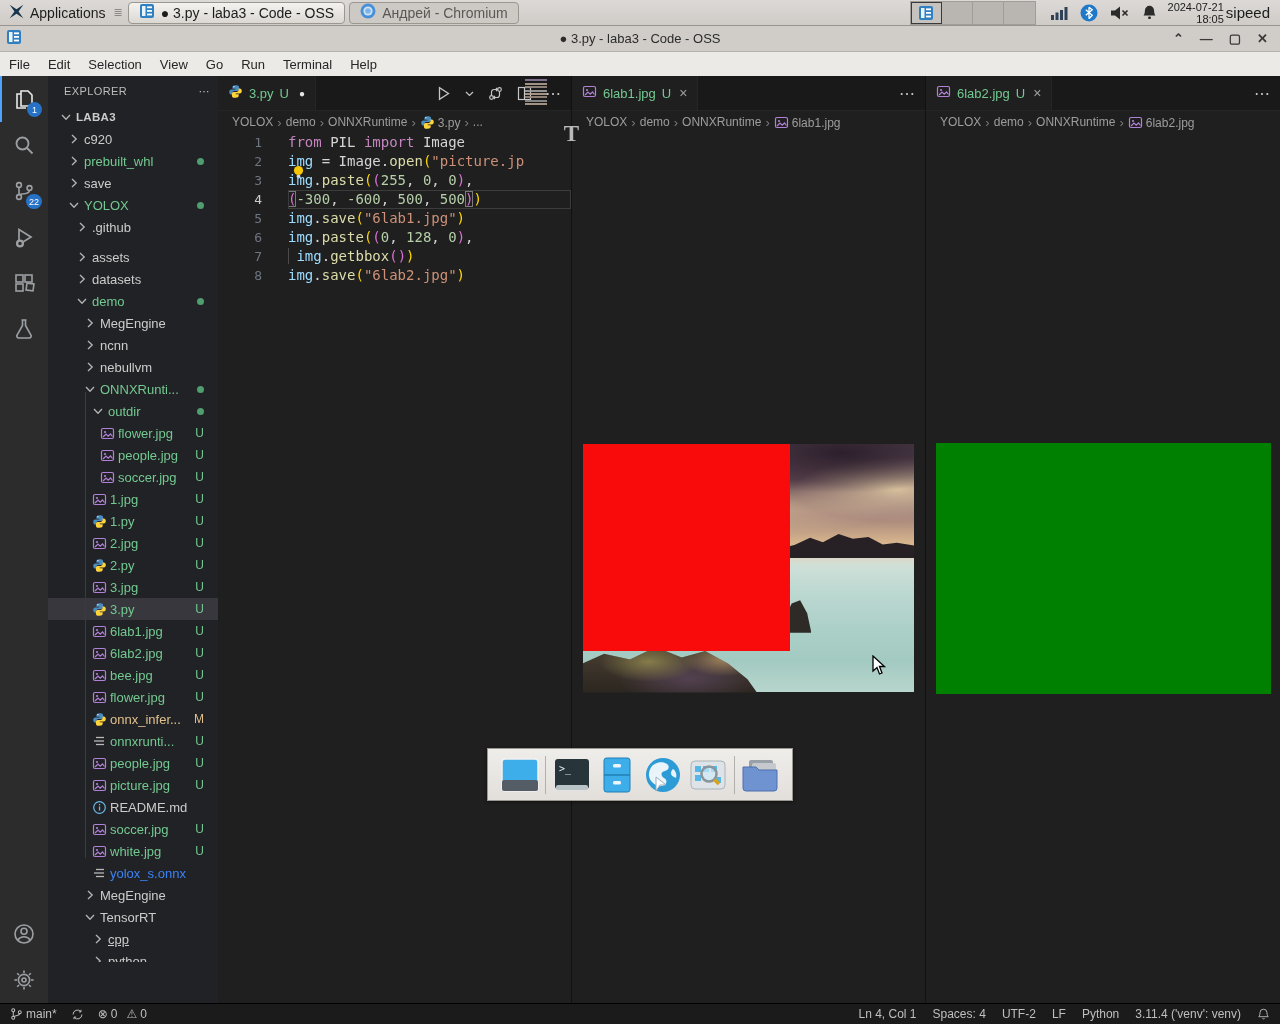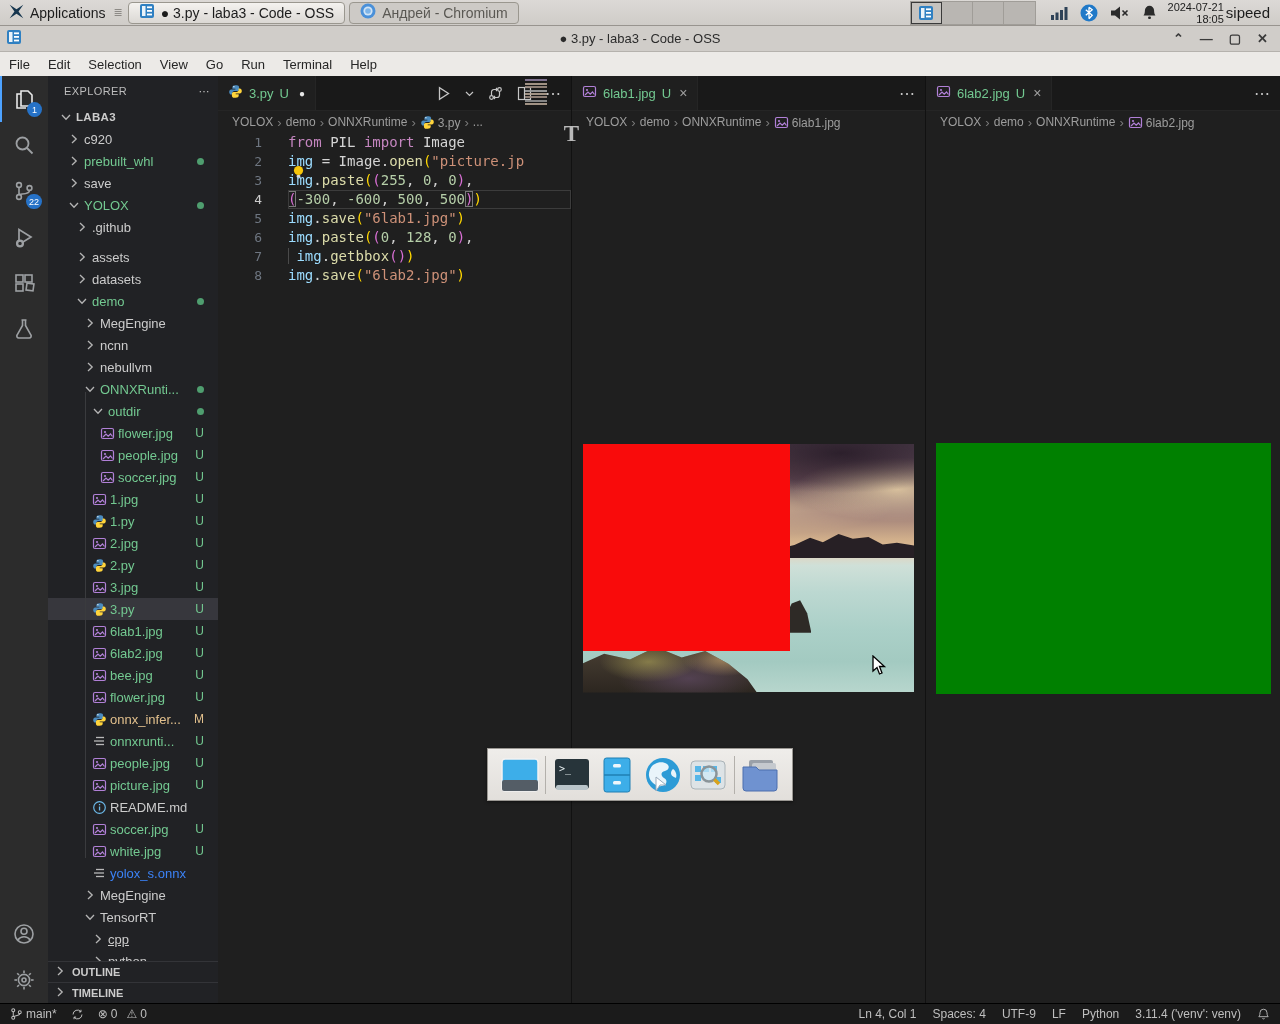--- a/index.html
+++ b/index.html
@@ -785,34 +785,20 @@
         <div class="tree-row" style="padding-left: 42px;">
           <span class="twisty">
             <svg width="16" height="16" viewBox="0 0 16 16">
               <path d="M6 4l4.2 4L6 12" fill="none" stroke="#b5b5b5" stroke-width="1.3"></path>
             </svg>
           </span>
           <span class="lbl c-w">python</span>
           <span class="spacer"></span>
         </div>
         <div class="indent-guide" style="left: 37px; top: 286px; height: 466px;"></div>
-      </div>
-    <div id="sb-sections">
-        <div class="sb-section">
-          <span><svg width="16" height="16" viewBox="0 0 16 16">
-              <path d="M6 4l4.2 4L6 12" fill="none" stroke="#b5b5b5" stroke-width="1.3"></path>
-            </svg></span>
-          <span>OUTLINE</span>
-        </div>
-        <div class="sb-section">
-          <span><svg width="16" height="16" viewBox="0 0 16 16">
-              <path d="M6 4l4.2 4L6 12" fill="none" stroke="#b5b5b5" stroke-width="1.3"></path>
-            </svg></span>
-          <span>TIMELINE</span>
-        </div>
       </div>
   </div>
 
   <div class="egroup" id="egroup1">
     <div class="tabbar">
       <div class="tab">
         <span class="ficon" id="tab1-icon"><svg width="15" height="15" viewBox="0 0 15 15">
               <path d="M7.4 1.2c-2 0-3 .9-3 2v1.6h3v.7H3.2c-1.2 0-2 1-2 2.5s.8 2.6 2 2.6h1.2V8.9c0-1 .9-1.9 2-1.9h3c.9 0 1.7-.8 1.7-1.8V3.2c0-1.1-1-2-2.3-2z" fill="#4b8bbe"></path>
               <path d="M7.6 13.8c2 0 3-.9 3-2v-1.6h-3v-.7h4.2c1.2 0 2-1 2-2.5" fill="#ffd43b" opacity="0"></path>
               <path d="M7.6 13.8c2 0 3.1-.9 3.1-2v-1.6h-3v-.7h4.1c1.2 0 2-1 2-2.5s-.8-2.6-2-2.6h-1.2v1.7c0 1-.9 1.9-2 1.9h-3c-.9 0-1.7.8-1.7 1.8v1.9c0 1.2 1 2.1 2.3 2.1z" fill="#ffd43b"></path>
@@ -1000,21 +986,21 @@
   </span>
   <span class="sb-item">
     <span>⊗</span>
     <span>0</span>
     <span style="margin-left:6px">⚠</span>
     <span>0</span>
   </span>
   <div id="sb-right">
       <span class="sb-item">Ln 4, Col 1</span>
       <span class="sb-item">Spaces: 4</span>
-      <span class="sb-item">UTF-9</span>
+      <span class="sb-item">UTF-2</span>
       <span class="sb-item">LF</span>
       <span class="sb-item">Python</span>
       <span class="sb-item">3.11.4 ('venv': venv)</span>
       <span class="sb-item">
         <svg width="13" height="13" viewBox="0 0 16 16">
           <path d="M8 1.5a4.3 4.3 0 0 0-4.3 4.3c0 3.8-1.5 4.9-1.5 4.9h11.6s-1.5-1.1-1.5-4.9A4.3 4.3 0 0 0 8 1.5z M6.6 12.5a1.5 1.5 0 0 0 2.8 0" fill="none" stroke="#bfbfbf" stroke-width="1.1"></path>
         </svg>
       </span>
     </div>
 </div>

